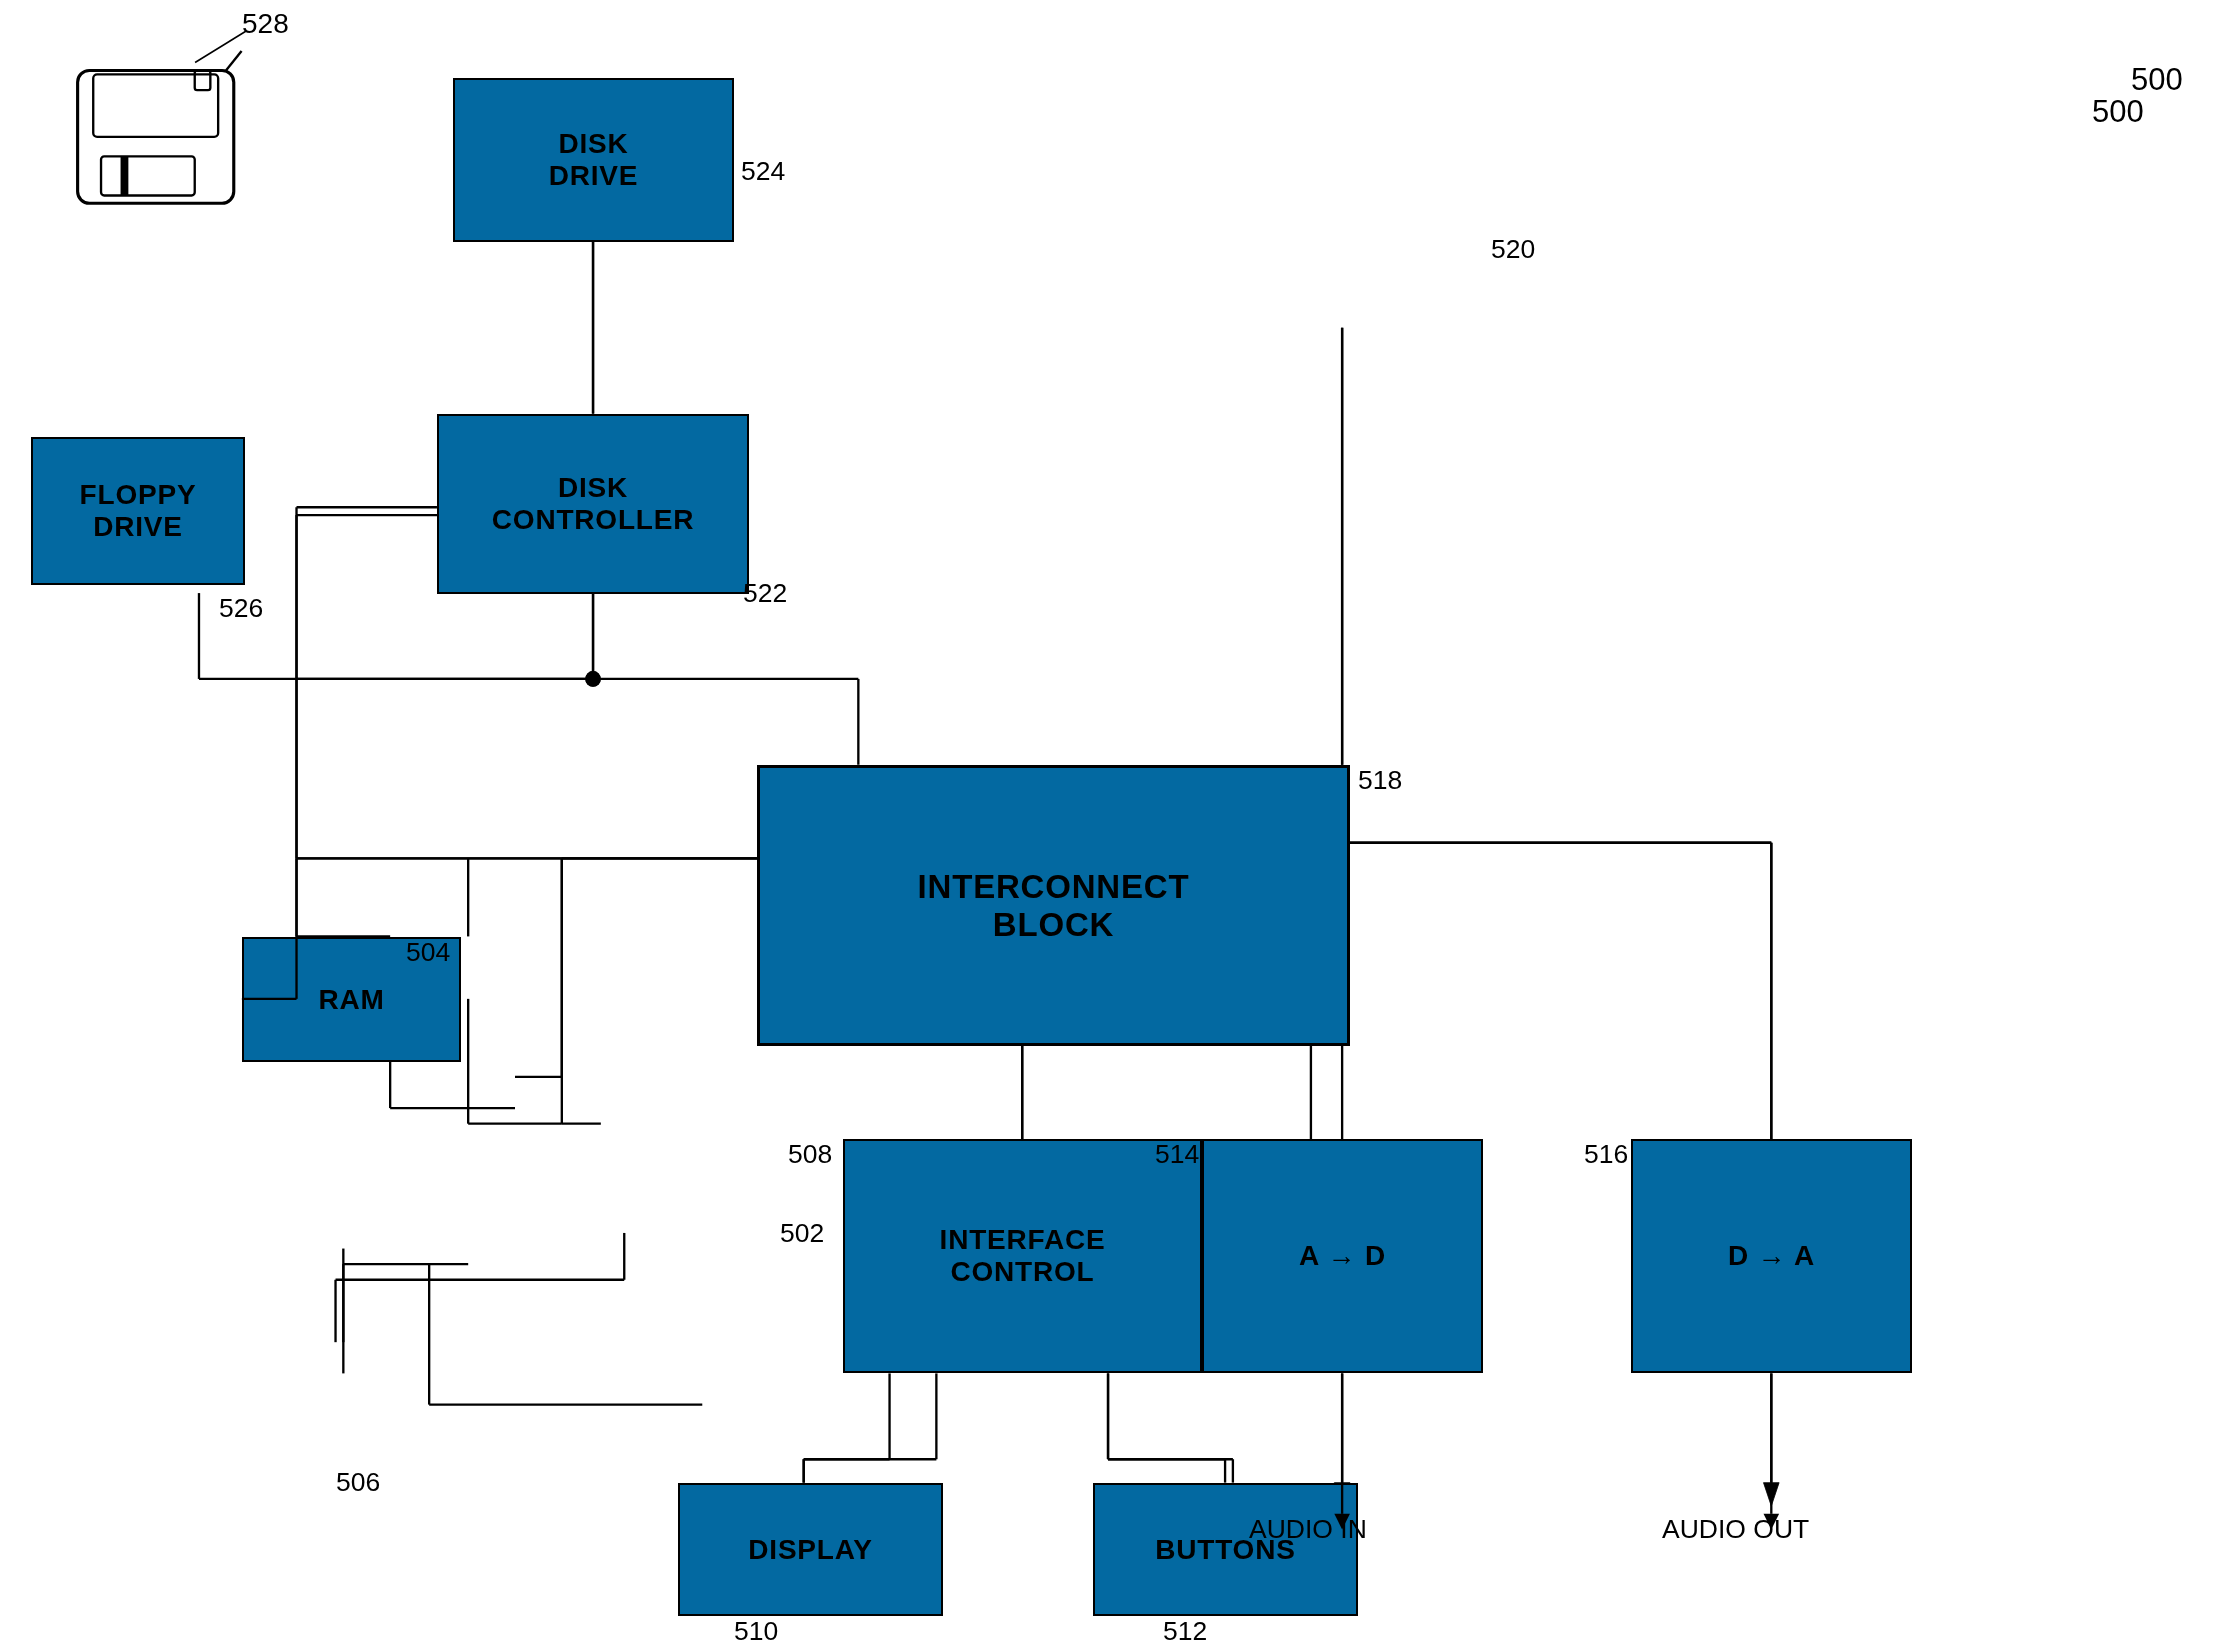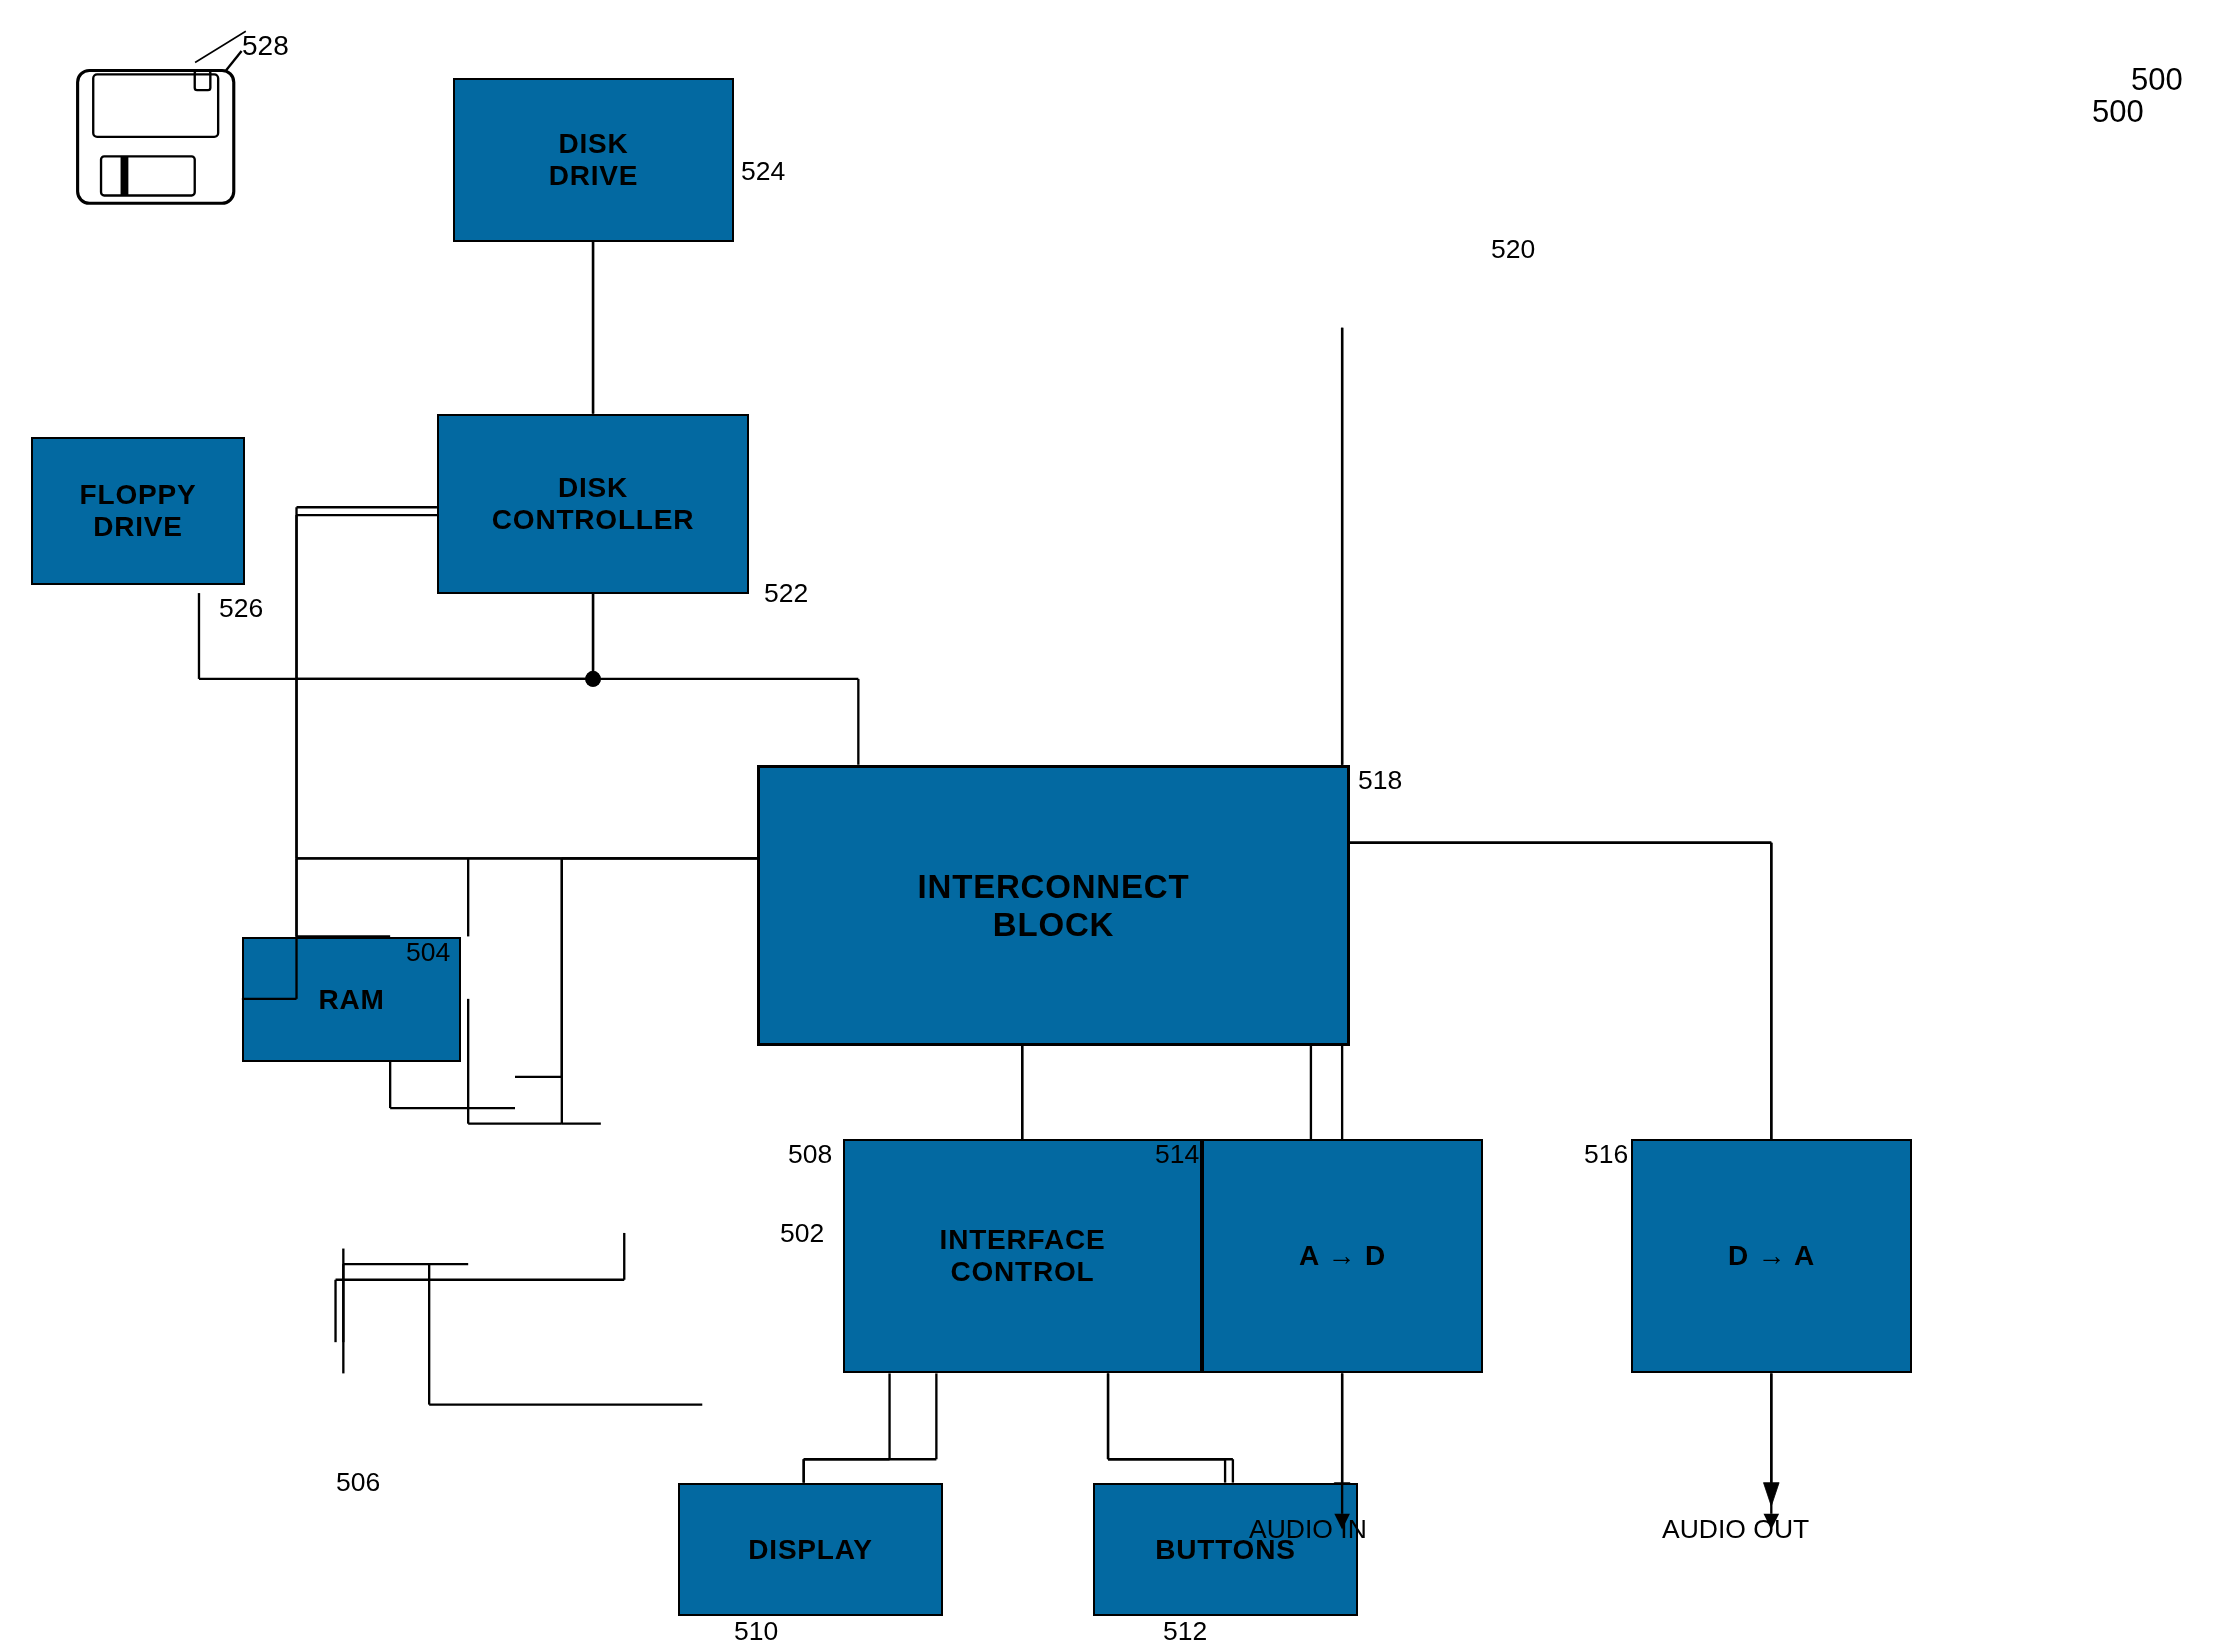--- a/index.html
+++ b/index.html
@@ -146,39 +146,39 @@
     <rect x="50" y="140" width="120" height="50" rx="4" fill="none" stroke="#000" stroke-width="3"></rect>
     <rect x="75" y="140" width="10" height="50" fill="#000"></rect>
 
     <rect x="40" y="35" width="160" height="80" rx="5" fill="none" stroke="#000" stroke-width="3"></rect>
 
     <rect x="170" y="30" width="20" height="25" rx="3" fill="none" stroke="#000" stroke-width="3"></rect>
 
     <line x1="210" y1="30" x2="230" y2="5" stroke="#000" stroke-width="3"></line>
   </svg>
 
-  <div class="label" style="top:30px; left:242px; font-size:28px;">528</div>
+  <div class="label" style="top:8px; left:242px; font-size:28px;">528</div>
 
   <div class="label" style="top:94px; left:2092px; font-size:31px;">500</div>
   <div class="label" style="top:62px; left:2131px; font-size:31px;">500</div>
 
   <div class="block" style="left:453px; top:78px; width:281px; height:164px;">
     <span>DISK<br>DRIVE</span>
   </div>
   <div class="label" style="top:156px; left:741px;">524</div>
 
   <div class="block" style="left:31px; top:437px; width:214px; height:148px;">
     <span>FLOPPY<br>DRIVE</span>
   </div>
   <div class="label" style="top:593px; left:219px;">526</div>
 
   <div class="block" style="left:437px; top:414px; width:312px; height:180px;">
     <span>DISK<br>CONTROLLER</span>
   </div>
-  <div class="label" style="top:578px; left:764px;">522</div>
+  <div class="label" style="top:578px; left:743px;">522</div>
 
   <div class="label" style="top:234px; left:1491px;">520</div>
 
   <div class="block block-large" style="left:757px; top:765px; width:593px; height:281px;">
     <span>INTERCONNECT<br>BLOCK</span>
   </div>
   <div class="label" style="top:765px; left:1358px;">518</div>
 
   <div class="block" style="left:242px; top:937px; width:219px; height:125px;">
     <span>RAM</span>

